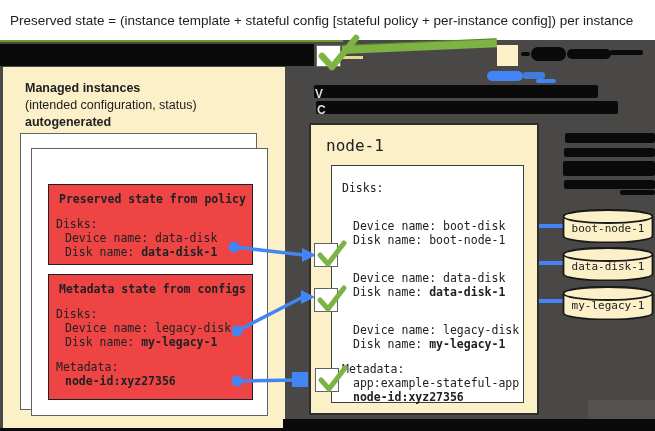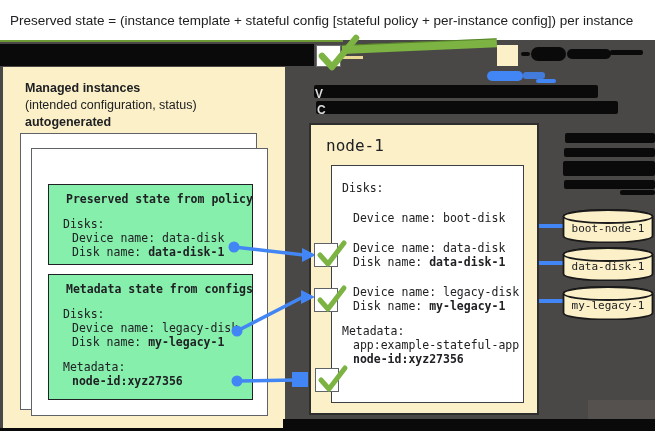--- a/index.html
+++ b/index.html
@@ -23,30 +23,30 @@
              transform:rotate(-2.5deg);transform-origin:left center;}
   .yellow-dash{left:342px;top:56px;width:21px;height:3px;background:#ead995;}
   .legend-swatch{left:497px;top:45px;width:21px;height:21px;background:#fcf0c8;}
   .blue{background:#4285f4;}
   
   .panel-left{left:3px;top:67px;width:282px;height:363px;background:#fcf0c8;}
   .lp-header{left:25px;top:80px;font-size:12.5px;line-height:17px;color:#202124;}
   .card{background:#ffffff;border:1.5px solid #5f6368;box-sizing:border-box;}
   .back-card{left:20px;top:133px;width:237px;height:277px;}
   .front-card{left:31px;top:148px;width:237px;height:268px;}
-  .inner-box{background:#86efac;border:1.6px solid #202124;box-sizing:border-box;padding:8px 0 0 14px;}
+  .inner-box{background:#ef4444;border:1.6px solid #202124;box-sizing:border-box;padding:8px 0 0 7px;}
   .policy-box{left:48px;top:184px;width:205px;height:81px;}
   .configs-box{left:48px;top:274px;width:205px;height:126px;}
   .box-title{font-size:11.5px;font-weight:bold;line-height:13px;margin-left:3px;white-space:pre;}
   .mt{margin-top:11px;}
   .panel-right{left:309px;top:123px;width:230px;height:292px;background:#fcf0c8;border:2px solid #2e2e2e;box-sizing:border-box;}
   .rp-title{left:326px;top:136px;font-size:16px;}
   .rp-box{left:331px;top:165px;width:193px;height:238px;background:#fff;border:1.6px solid #3c4043;box-sizing:border-box;
           padding:15px 0 0 10px;z-index:2;}
-  .gap{margin-top:16px;}
+  .gap{margin-top:24px;}
   
   .checkbox{width:24px;height:24px;background:#fff;border:1.6px solid #5f6368;box-sizing:border-box;z-index:6;}
   .checksvg{overflow:visible;z-index:7;}
   
   .cyl{width:92px;height:34px;z-index:6;}
   .cyl-label{position:absolute;left:0;top:13px;width:100%;text-align:center;font-size:11px;}
   .overlay{left:0;top:0;z-index:5;pointer-events:none;}
   .frag{position:relative;left:1px;top:-1px;color:#dcdcdc;font-size:12px;font-weight:bold;line-height:13px;
         font-family:"Liberation Sans",sans-serif;}
 </style>
@@ -113,20 +113,21 @@
     <div class="code-line indent-l"><span>Disk name: </span><span class="b">my-legacy-1</span></div>
     <div class="code-line mt">Metadata:</div>
     <div class="code-line indent-l b">node-id:xyz27356</div>
   </div>
 
   <div class="abs panel-right"></div>
   <div class="abs mono rp-title">node-1</div>
   <div class="abs rp-box mono">
     <div class="code-line">Disks:</div>
     <div class="code-line indent gap">Device name: boot-disk</div>
+    <div class="code-line indent"><span>Disk name: </span><span>boot-node-1</span></div>
     <div class="code-line indent gap">Device name: data-disk</div>
     <div class="code-line indent"><span>Disk name: </span><span class="b">data-disk-1</span></div>
     <div class="code-line indent gap">Device name: legacy-disk</div>
     <div class="code-line indent"><span>Disk name: </span><span class="b">my-legacy-1</span></div>
     <div class="code-line" style="margin-top:11px;">Metadata:</div>
     <div class="code-line indent">app:example-stateful-app</div>
     <div class="code-line indent b">node-id:xyz27356</div>
   </div>
 
   <svg class="abs overlay" width="655" height="431" viewBox="0 0 655 431">

